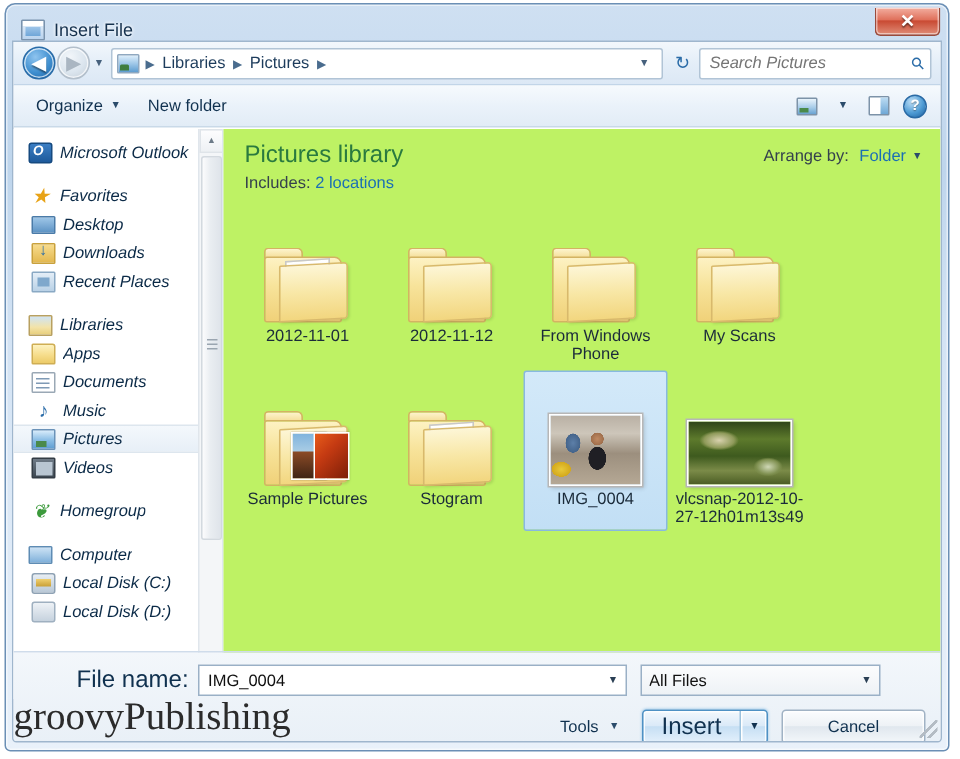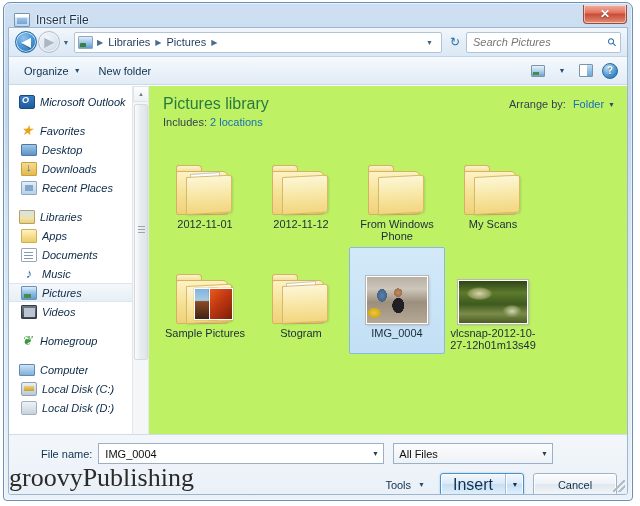--- a/index.html
+++ b/index.html
@@ -527,21 +527,21 @@
     height: 60px;
     background: linear-gradient(to bottom, #f3f7fb 0%, #e9f0f7 100%);
     border-top: 1px solid #cfdceb;
     padding: 8px 10px 0 10px;
   }
   #filename-row, #button-row {
     display: flex; align-items: center;
   }
   #button-row { margin-top: 9px; }
   #filename-label {
-    font-size: 11px; color: #10314f; margin-left: 22px; margin-right: 6px;
+    font-size: 16px; color: #10314f; margin-left: 32px; margin-right: 6px;
     white-space: nowrap;
   }
   #filename-combo {
     width: 286px; height: 21px;
     background: #ffffff; border: 1px solid #9ab0c6;
     display: flex; align-items: center; padding-left: 4px;
   }
   #filename-input {
     flex: 1 1 auto; border: none; outline: none; min-width: 0;
     font-family: "Liberation Sans", sans-serif;
@@ -582,21 +582,21 @@
     border-right: 1px solid #9cc2dd;
   }
   #insert-arrow {
     width: 17px; flex: 0 0 auto;
     display: flex; align-items: center; justify-content: center;
     font-size: 7px; color: #10314f;
     border-left: 1px solid #ffffff;
   }
   #cancel-btn {
     margin-left: 9px;
-    width: 84px; height: 23px;
+    width: 96px; height: 23px;
     border: 1px solid #a0b2c4; border-radius: 3px;
     background: linear-gradient(to bottom, #fafcfe 0%, #eef2f6 46%, #e0e7ee 50%, #f3f7fa 100%);
     box-shadow: 0 0 0 1px rgba(255,255,255,.8) inset;
     display: flex; align-items: center; justify-content: center;
     font-size: 11px; color: #10314f; cursor: pointer;
   }
   #resize-grip {
     position: absolute; right: 2px; bottom: 2px;
     width: 12px; height: 12px;
     background:

